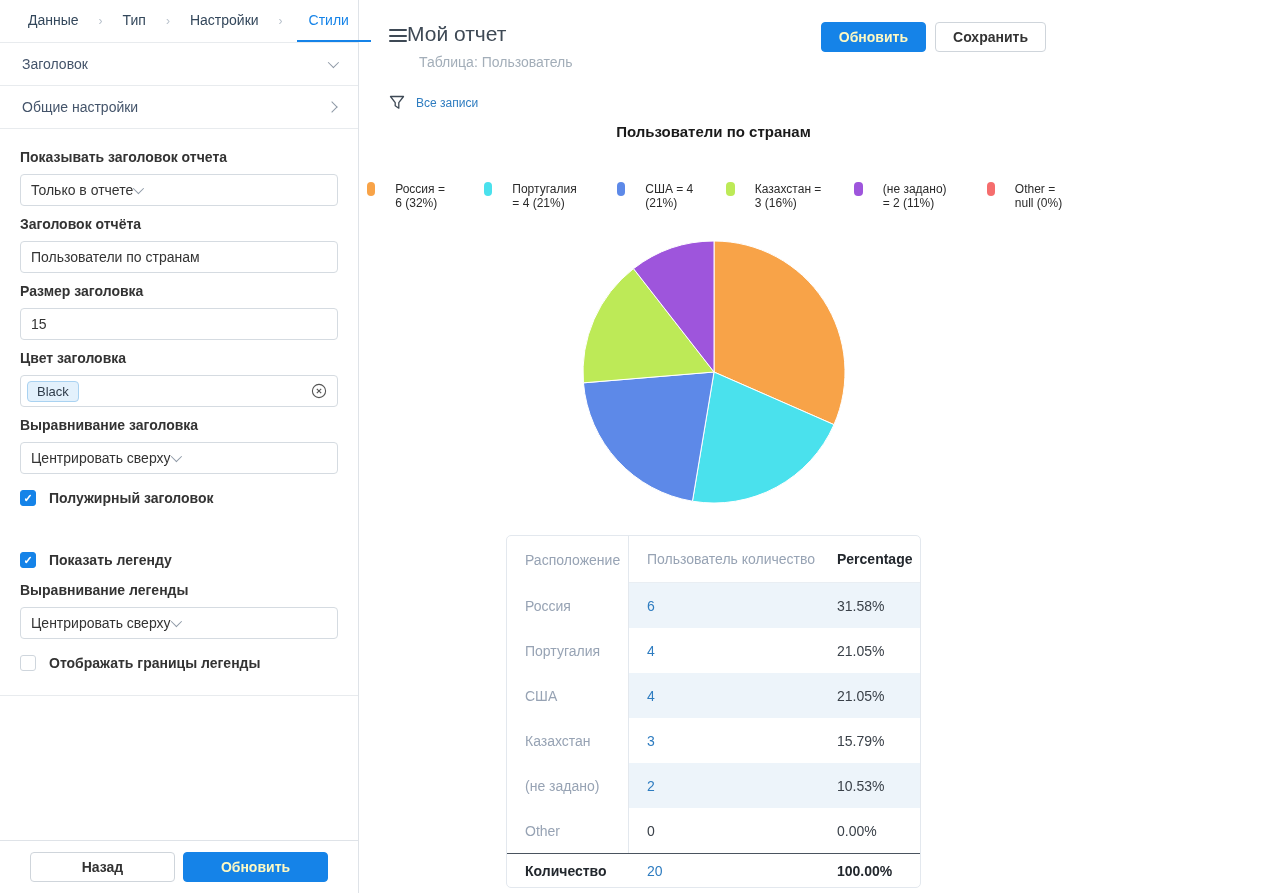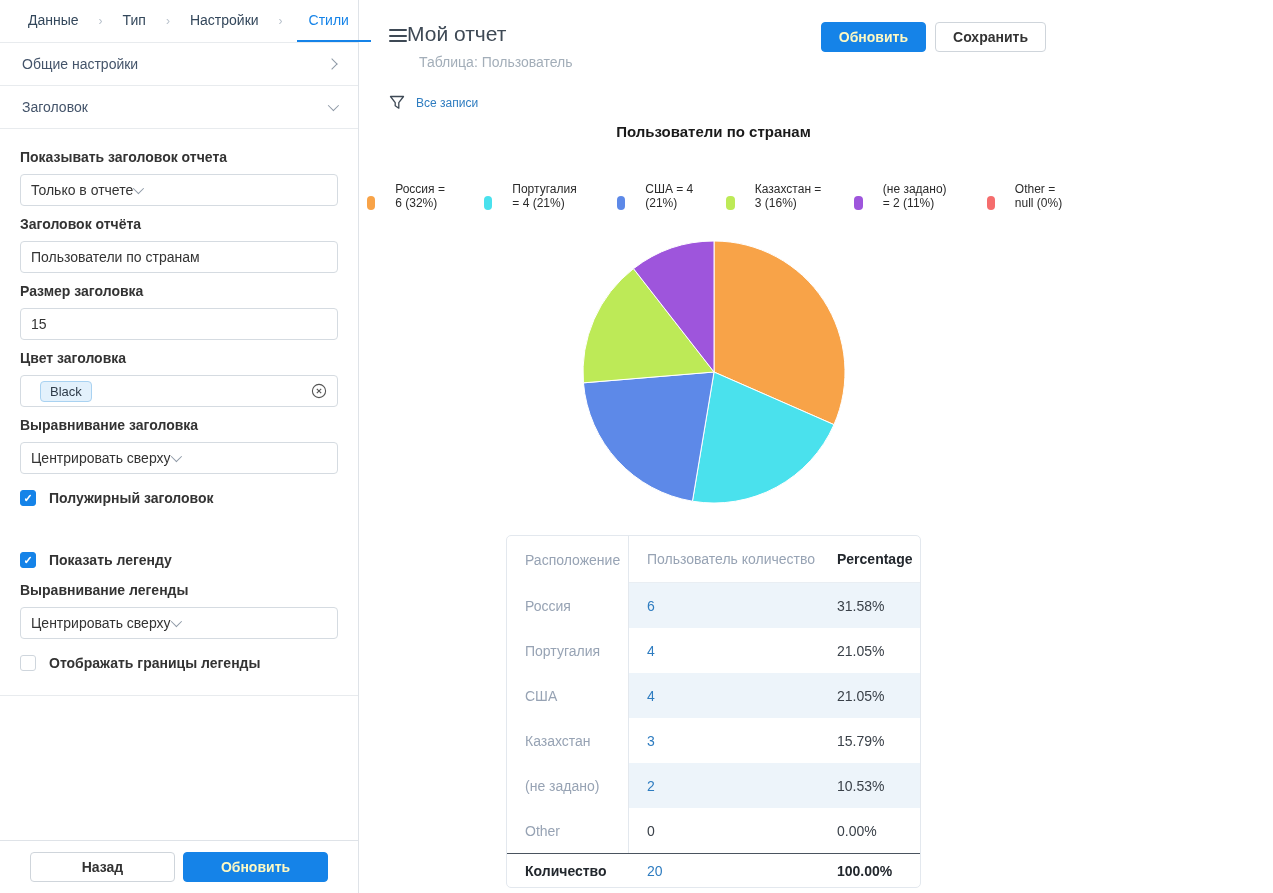--- a/index.html
+++ b/index.html
@@ -16,21 +16,21 @@
   .chev { width:8px; height:8px; border-right:1.5px solid #8e99a6; border-bottom:1.5px solid #8e99a6; display:inline-block; }
   .chev.right { transform:rotate(-45deg); }
   .chev.down  { transform:rotate(45deg) translateY(-2px); }
   .form { padding:16px 20px 10px 20px; }
   .f-label { font-size:14px; font-weight:700; color:#333; margin:10px 0 9px; }
   .f-label:first-child { margin-top:4px; }
   .control { width:100%; height:32px; border:1px solid #d5dbe1; border-radius:4px; background:#fff; display:flex; align-items:center; padding:0 10px; font-size:14px; color:#333; margin-bottom:6px; }
   .control.select { cursor:pointer; }
   input.control { display:block; }
   .tagbox { justify-content:space-between; padding:0 10px 0 6px; }
-  .tag { background:#e3f1fc; border:1px solid #a9d2f1; border-radius:4px; padding:2px 9px; font-size:13px; color:#2f3c4a;margin-left:13px; }
+  .tag { background:#e3f1fc; border:1px solid #a9d2f1; border-radius:4px; padding:2px 9px; font-size:13px; color:#2f3c4a; }
   .clear-ic { color:#555; display:flex; align-items:center; cursor:pointer; }
   .cb-row { display:flex; align-items:center; gap:13px; margin:16px 0 14px; cursor:pointer; }
   .cb { width:16px; height:16px; border-radius:3px; border:1px solid #cfd6dd; background:#fff; display:flex; align-items:center; justify-content:center; }
   .cb.checked { background:#1583e8; border-color:#1583e8; }
   .cb.checked::after { content:"✓"; color:#fff; font-size:11px; font-weight:bold; line-height:1; }
   .cb-label { font-size:14px; font-weight:700; color:#333; }
   .divider { border-top:1px solid #e8ebee; }
   .sb-spacer { flex:1; }
   .sb-footer { border-top:1px solid #dfe3e8; padding:11px 30px; display:flex; gap:8px; }
   .btn { height:30px; border-radius:4px; font-size:14px; font-weight:700; display:flex; align-items:center; justify-content:center; cursor:pointer; font-family:"Liberation Sans", sans-serif; }
@@ -45,21 +45,21 @@
   .hamburger { display:flex; flex-direction:column; gap:3.5px; cursor:pointer; padding-top:3px; }
   .hamburger span { width:18px; height:2px; background:#3e4955; border-radius:1px; }
   .m-title { font-size:21px; color:#3e4955; }
   .m-subtitle { font-size:14px; color:#a3aeb9; margin:8px 0 0 30px; }
   .m-actions { display:flex; gap:9px; }
   .m-actions .btn { padding:0 17px; }
   .filter-row { display:flex; align-items:center; gap:11px; margin:25px 0 0 30px; cursor:pointer; }
   .filter-label { font-size:12px; color:#2e7cc0; }
   .chart-title { text-align:center; font-size:15px; font-weight:700; color:#1a1a1a; margin-top:12px; }
   .legend { display:flex; justify-content:center; align-items:center; gap:25px; margin-top:42px; }
-  .legend-item { display:flex; align-items:flex-end; gap:20px; cursor:pointer;padding-left:8px; }
+  .legend-item { display:flex; align-items:flex-start; gap:20px; cursor:pointer;padding-left:8px; }
   .swatch { width:14px; height:14px; border-radius:4px; }
   .legend-label { font-size:12px; color:#2b2b2b; }
   .pie-wrap { display:flex; justify-content:center; margin-top:31px; }
   .table-wrap { display:flex; justify-content:center; margin-top:32px; }
   table.rt { width:413px; border-collapse:separate; border-spacing:0; border:1px solid #e3e8ee; border-radius:5px; font-size:14px; table-layout:fixed; }
   .rt col.c1 { width:122px; } .rt col.c2 { width:193px; } .rt col.c3 { width:98px; }
   .rt th, .rt td { text-align:left; padding:0 0 0 18px; font-weight:400; }
   .rt thead th { height:47px; vertical-align:middle; }
   .rt thead th.h1, .rt thead th.h2 { color:#97a3b4; }
   .rt thead th.h2, .rt thead th.h3 { border-bottom:1px solid #e9eef3; }
@@ -87,27 +87,27 @@
       <div class="tab">Данные</div>
       <span class="tab-sep">›</span>
       <div class="tab">Тип</div>
       <span class="tab-sep">›</span>
       <div class="tab">Настройки</div>
       <span class="tab-sep">›</span>
       <div class="tab active">Стили</div>
     </div>
 
     <div class="acc-row">
+      <span>Заголовок</span>
+      <span class="chev down"></span>
+    </div>
+
+    <div class="acc-row">
       <span>Общие настройки</span>
       <span class="chev right"></span>
-    </div>
-
-    <div class="acc-row">
-      <span>Заголовок</span>
-      <span class="chev down"></span>
     </div>
 
     <div class="form">
       <div class="f-label">Показывать заголовок отчета</div>
       <div class="control select">
         <span>Только в отчете</span>
         <span class="chev down"></span>
       </div>
 
       <div class="f-label">Заголовок отчёта</div>

